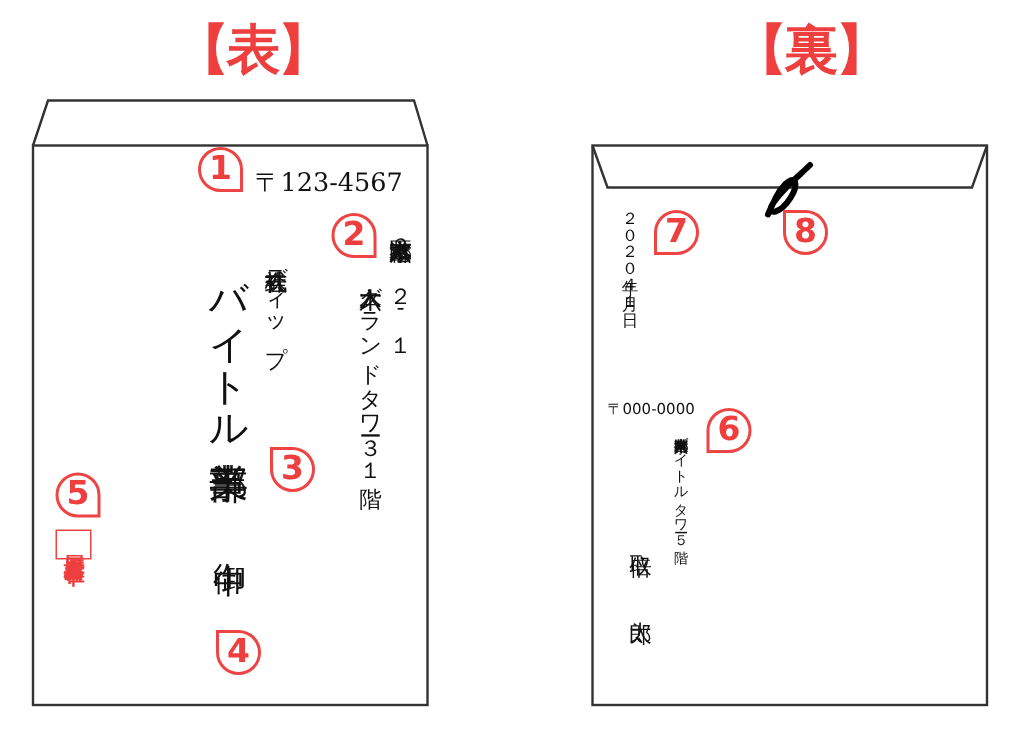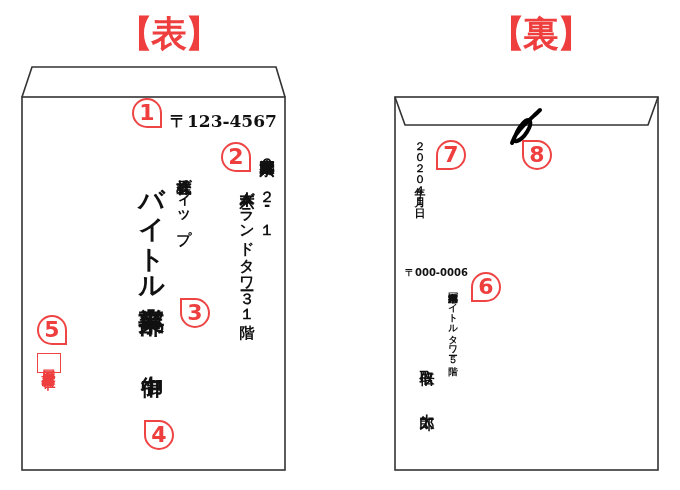--- a/index.html
+++ b/index.html
@@ -1,21 +1,21 @@
 <!DOCTYPE html>
 <html><head>
 <meta charset="utf-8">
 <style>
   html, body { margin:0; padding:0; background:#ffffff; }
   body { width:680px; height:490px; position:relative; overflow:hidden;
          font-family: "DejaVu Serif", "Liberation Serif", serif; color:#111; }
   .title { position:absolute; top:12px; font-family:"DejaVu Sans","Liberation Sans",sans-serif;
            font-weight:bold; font-size:36px; color:#ee3e3e; letter-spacing:-2px; line-height:44px; }
   svg.env { position:absolute; left:0; top:0; }
-  .vt { position:absolute; writing-mode:vertical-rl; text-orientation:upright; white-space:nowrap; font-weight:bold; }
+  .vt { position:absolute; writing-mode:vertical-rl; text-orientation:upright; white-space:nowrap; font-weight:normal; }
   .marker { position:absolute; width:30px; height:30px; box-sizing:border-box;
             border:2px solid #ee4444; background:#fff; color:#ee3e3e;
             font-family:"DejaVu Sans","Liberation Sans",sans-serif; font-weight:bold;
             font-size:22px; line-height:26px; text-align:center; }
   .tail-br { border-radius:50% 50% 0 50%; }
   .tail-bl { border-radius:50% 50% 50% 0; }
   .tail-tl { border-radius:0 50% 50% 50%; }
   .stamp { position:absolute; border:1.5px solid #ee4444; color:#ee3e3e;
            writing-mode:vertical-rl; text-orientation:upright; font-weight:bold;
            font-size:14px; letter-spacing:2px; padding:4px 2px; font-family:"DejaVu Sans","Liberation Sans",sans-serif; }
@@ -56,21 +56,21 @@
 <div class="stamp" style="left:37px; top:353px;">履歴書在中</div>
 
 <div class="marker tail-br" style="left:132px; top:98px;">1</div>
 <div class="marker tail-br" style="left:221px; top:142px;">2</div>
 <div class="marker tail-tl" style="left:180px; top:298px;">3</div>
 <div class="marker tail-tl" style="left:144px; top:420px;">4</div>
 <div class="marker tail-br" style="left:37px; top:315px;">5</div>
 
 <div class="vt" style="left:413px; top:134px; font-size:11px; line-height:13px;">２０２０年４月１日</div>
 
-<div class="vt" style="left:405px; top:266px; writing-mode:horizontal-tb; font-size:10px; font-family:'DejaVu Sans','Liberation Sans',sans-serif;">〒000-0006</div>
+<div class="vt" style="left:405px; top:266px; writing-mode:horizontal-tb; font-size:10px; font-family:'DejaVu Sans','Liberation Sans',sans-serif;">〒000-0000</div>
 
 <div class="vt" style="left:448px; top:285px; font-size:9.5px; line-height:11px; font-family:'DejaVu Sans','Liberation Sans',sans-serif;">東京都港区六本木バイトルタワー５階</div>
 
 <div class="vt" style="left:418px; top:358px; font-size:15px; line-height:18px; font-family:'DejaVu Sans','Liberation Sans',sans-serif;">倍取</div>
 <div class="vt" style="left:418px; top:402px; font-size:15px; line-height:18px; font-family:'DejaVu Sans','Liberation Sans',sans-serif;">太郎</div>
 
 <div class="marker tail-bl" style="left:471px; top:272px;">6</div>
 <div class="marker tail-bl" style="left:436px; top:140px;">7</div>
 <div class="marker tail-tl" style="left:522px; top:140px;">8</div>
 

